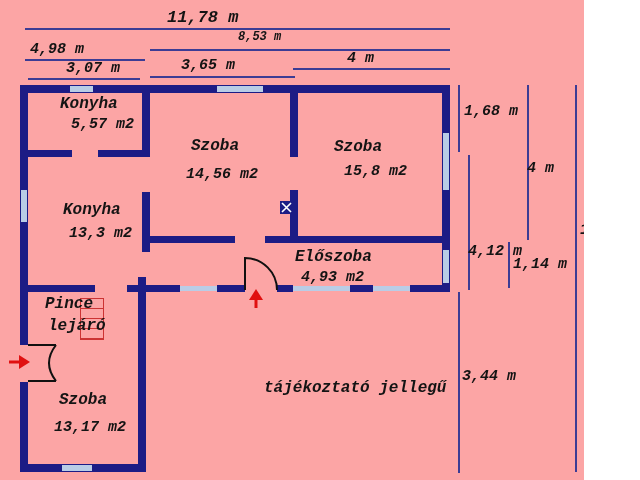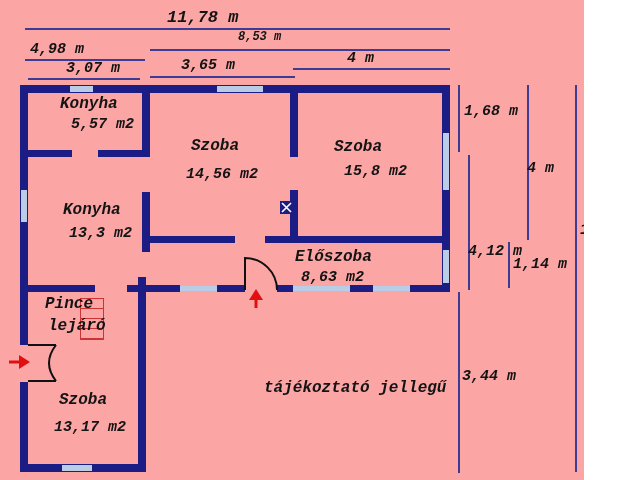--- a/index.html
+++ b/index.html
@@ -135,21 +135,21 @@
   <div class="room-name" style="left:191px;top:137px;">Szoba</div>
   <div class="room-area" style="left:186px;top:166px;">14,56 m2</div>
 
   <div class="room-name" style="left:334px;top:138px;">Szoba</div>
   <div class="room-area" style="left:344px;top:163px;">15,8 m2</div>
 
   <div class="room-name" style="left:63px;top:201px;">Konyha</div>
   <div class="room-area" style="left:69px;top:225px;">13,3 m2</div>
 
   <div class="room-name" style="left:295px;top:248px;">Előszoba</div>
-  <div class="room-area" style="left:301px;top:269px;">8,63 m2</div>
+  <div class="room-area" style="left:301px;top:269px;">4,93 m2</div>
 
   <div class="room-name" style="left:45px;top:295px;">Pince</div>
   <div class="room-name" style="left:48px;top:317px;">lejáró</div>
 
   <div class="room-name" style="left:59px;top:391px;">Szoba</div>
   <div class="room-area" style="left:54px;top:419px;">13,17 m2</div>
 
   <div class="note" style="left:264px;top:379px;">tájékoztató jellegű</div>
 
 </div>

